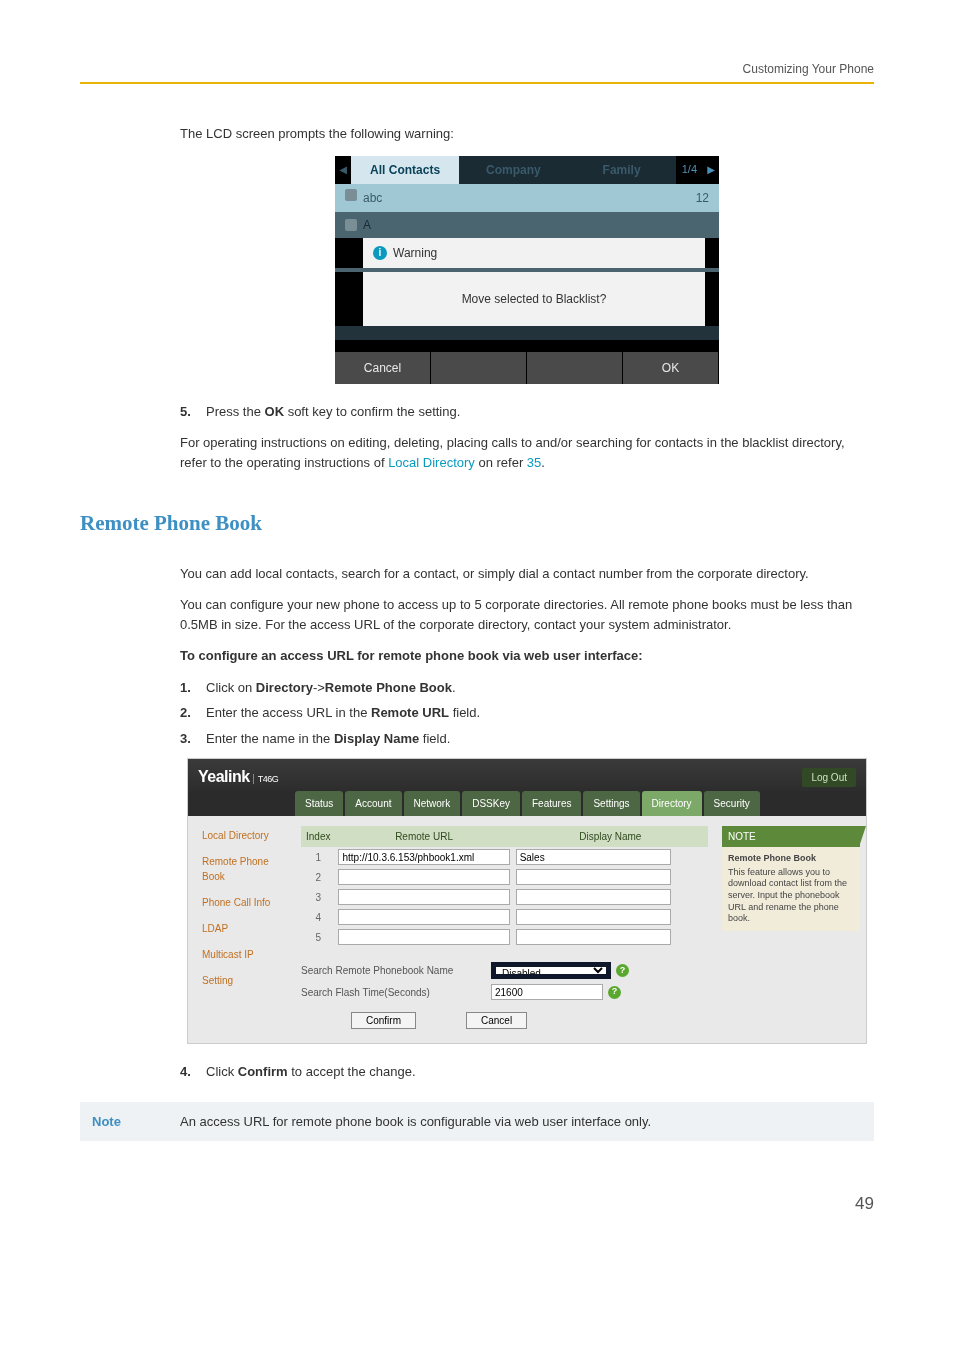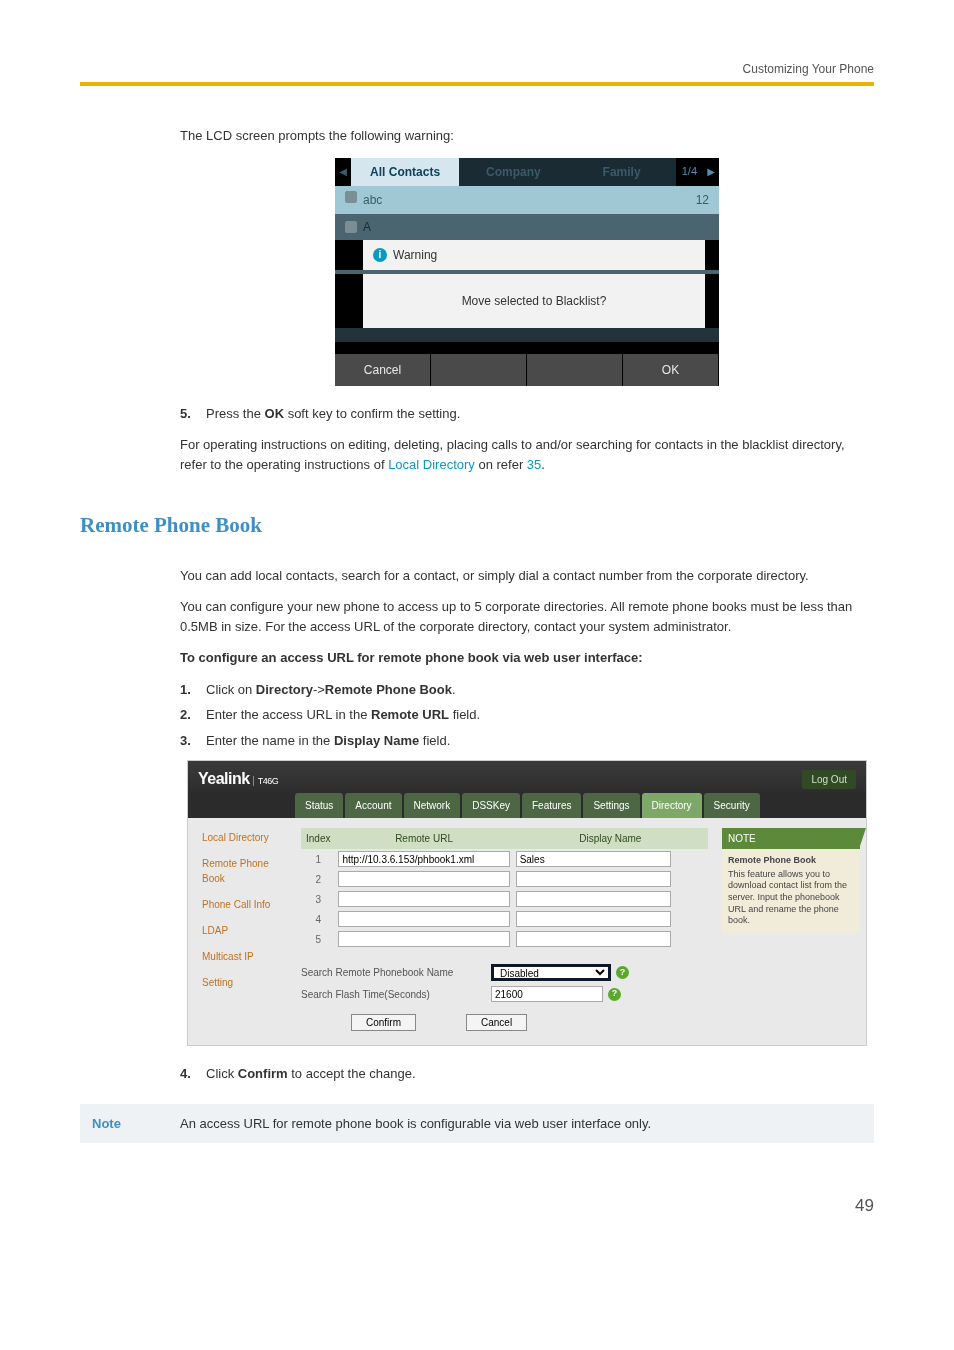--- a/index.html
+++ b/index.html
@@ -7,21 +7,21 @@
     font-family: Arial, Helvetica, sans-serif;
     background: #fff;
     width: 954px;
     margin: 0 auto;
     padding: 60px 80px 40px 80px;
     color: #333;
     font-size: 13px;
     line-height: 1.5;
   }
   .header-line {
-    border-bottom: 4px solid #eab308;
+    border-bottom: 2px solid #eab308;
     text-align: right;
     padding-bottom: 4px;
     margin-bottom: 40px;
     font-size: 12px;
     color: #555;
   }
   .body-indent { margin-left: 100px; margin-top: 24px; }
   p.body { margin: 12px 0; color: #333; }
   ol.numbered { list-style: none; margin: 10px 0 0 0; padding: 0; }
   ol.numbered li { margin: 6px 0; display: flex; align-items: baseline; gap: 12px; }
@@ -156,21 +156,21 @@
   .wtable th {
     background:#d0dec4; color:#2f4a1e; font-weight:normal; font-size:10px; padding:3px 5px; text-align:center;
   }
   .wtable td { padding:2px 3px; vertical-align:middle; }
   .wtable td.idx { text-align:center; width:28px; color:#666; }
   .winput {
     width:100%; border:1px solid #aaa; padding:1px 3px; font-size:10px; background:#fff; height:16px;
   }
   .winput.short { width:155px; }
   .wselect {
-    border:3px solid #0f172a; padding:0 2px; font-size:10px; background:#fff; width:120px; height:17px;
+    border:5px solid #0f172a; padding:0 2px; font-size:10px; background:#fff; width:120px; height:17px;
   }
   .help-q {
     display:inline-flex; width:13px; height:13px; border-radius:50%; background:#5aa82e; color:#fff;
     align-items:center; justify-content:center; font-size:9px; font-weight:bold; margin-left:5px;
   }
   .wlabel-row { display:flex; align-items:center; margin:5px 0; }
   .wlabel-row .lbl { width:190px; color:#555; }
   .wbtn {
     border:1px solid #888; background:#f4f4f4; padding:2px 14px; font-size:10px; margin:6px 20px 4px 50px;
   }

